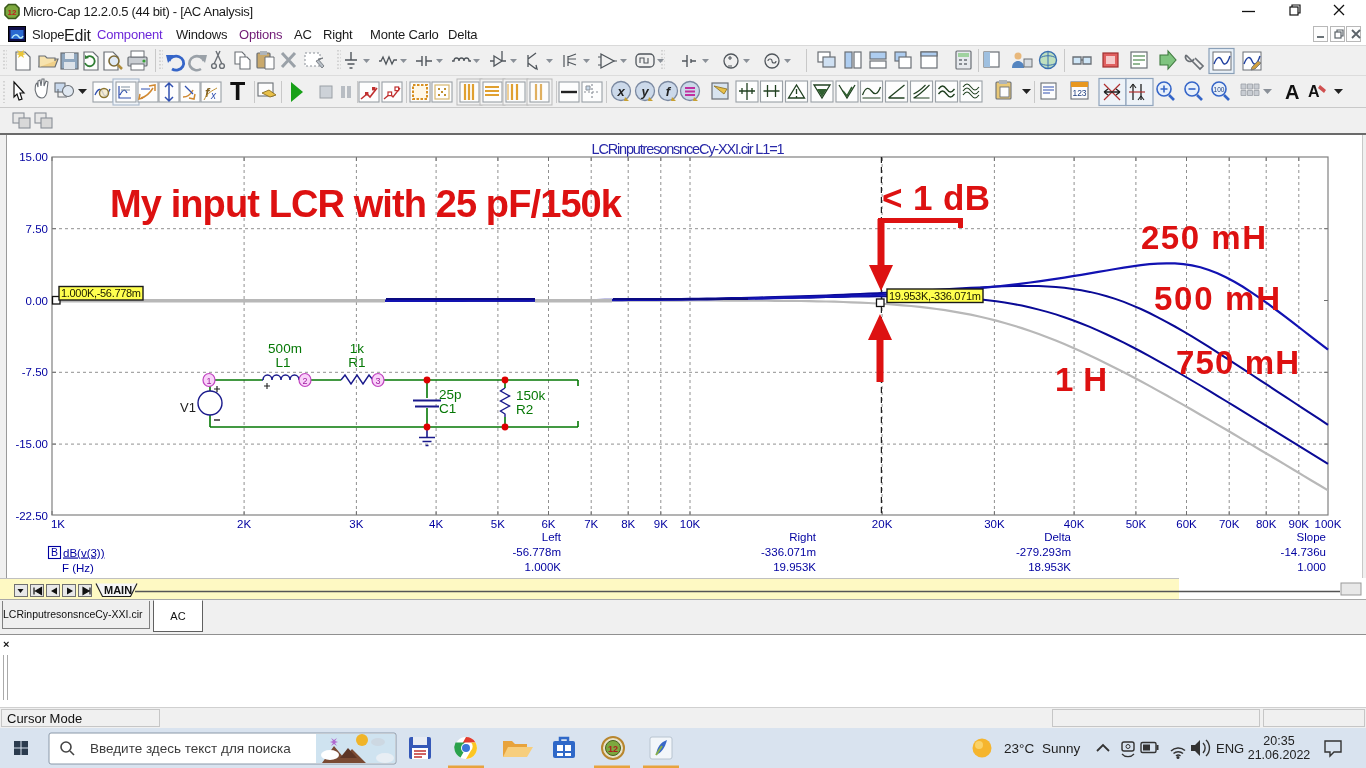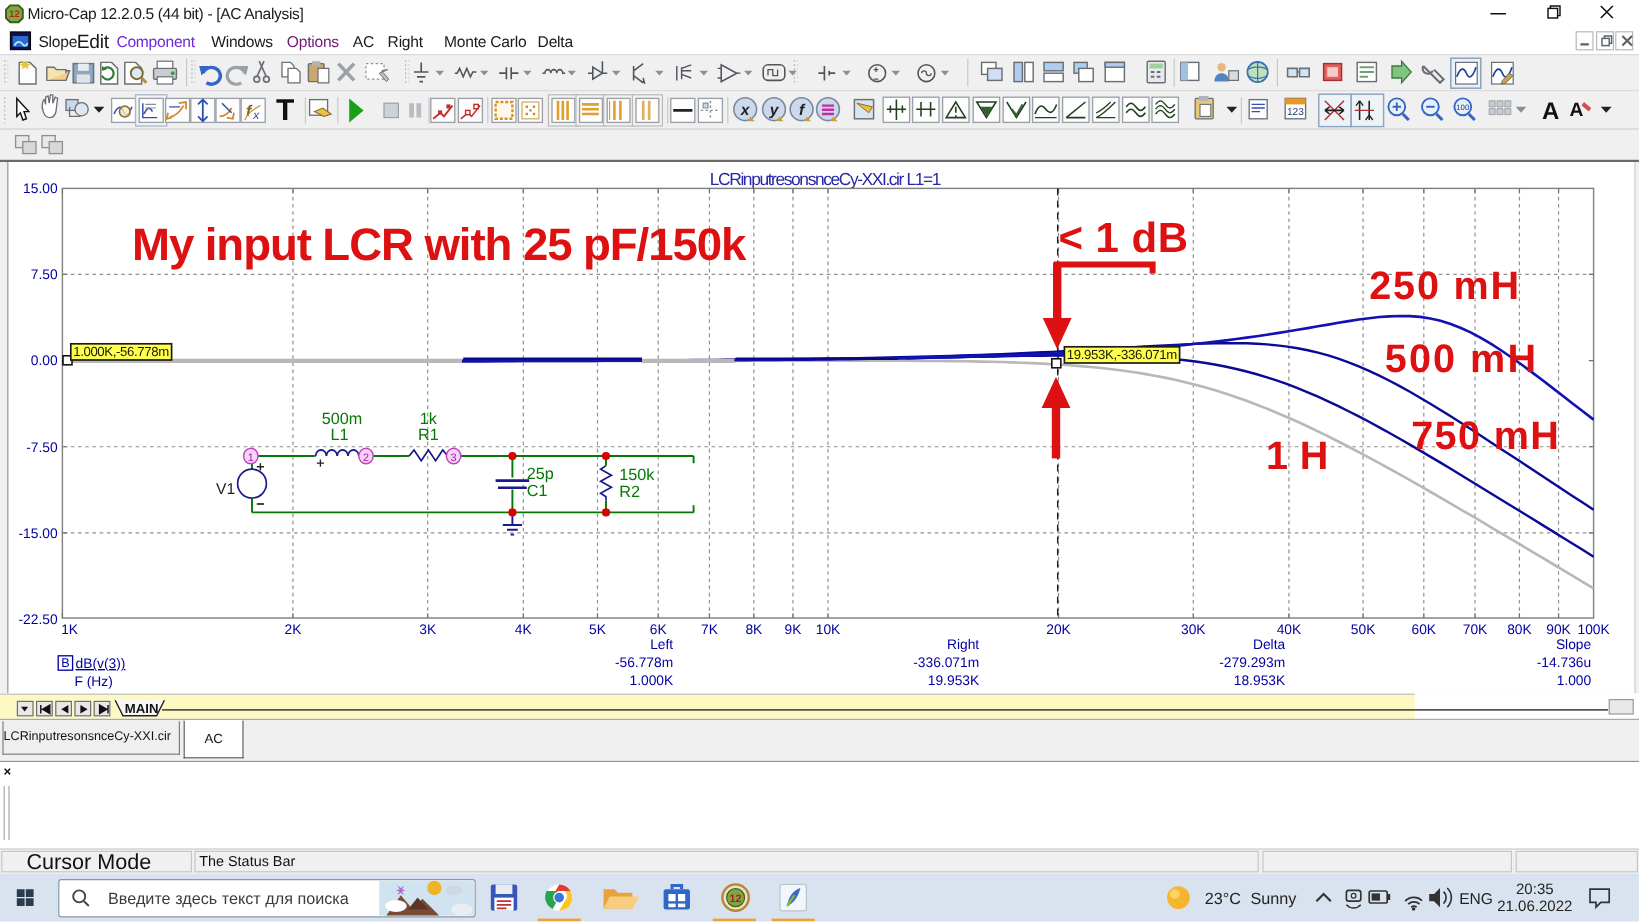--- a/index.html
+++ b/index.html
@@ -422,22 +422,21 @@
   </div>
 <div style="position:absolute;left:0;top:599px;width:1366px;height:35px;background:#f0f0f0;border-top:1px solid #a8a8a8">
     <div style="position:absolute;left:2px;top:1px;width:148px;height:28px;background:#efefef;border:1px solid #808080;border-top:none;font-size:10.5px;color:#111;text-align:left;line-height:26px;white-space:nowrap;overflow:hidden">LCRinputresonsnceCy-XXI.cir</div>
     <div style="position:absolute;left:153px;top:0px;width:50px;height:32px;background:#fff;border:1px solid #606060;border-top:1px solid #fff;font-size:11px;color:#111;text-align:center;line-height:30px">AC Analysis</div>
   </div>
 <div style="position:absolute;left:0;top:634px;width:1366px;height:73px;background:#fff;border-top:1px solid #909090">
     <div style="position:absolute;left:3px;top:3px;font-size:11px;font-weight:bold;color:#111">×</div>
     <div style="position:absolute;left:3px;top:20px;width:5px;height:45px;border-left:1px solid #aaa;border-right:1px solid #aaa"></div>
   </div>
 <div style="position:absolute;left:0;top:707px;width:1366px;height:21px;background:#f0f0f0;border-top:1px solid #d0d0d0">
-    <div style="position:absolute;left:1px;top:1px;width:159px;height:18px;border:1px solid #c6c6c6;font-size:18px;color:#111;padding-left:20px;line-height:17px;white-space:nowrap">Cursor Mode</div>
-    <div style="position:absolute;left:162px;top:1px;width:887px;height:18px;border:1px solid #c6c6c6;font-size:12px;color:#111;padding-left:3px;line-height:17px;white-space:nowrap">The Status Bar</div>
+    <div style="position:absolute;left:1px;top:1px;width:159px;height:18px;border:1px solid #c6c6c6;font-size:13px;color:#111;padding-left:5px;line-height:17px;white-space:nowrap">Cursor Mode</div>
     <div style="position:absolute;left:1052px;top:1px;width:208px;height:18px;border:1px solid #c6c6c6;font-size:12px;color:#111;padding-left:3px;line-height:17px;white-space:nowrap"></div>
     <div style="position:absolute;left:1263px;top:1px;width:102px;height:18px;border:1px solid #c6c6c6;font-size:12px;color:#111;padding-left:3px;line-height:17px;white-space:nowrap"></div>
   </div>
 <div style="position:absolute;left:0;top:728px;width:1366px;height:52px;background:#d9e3ef">
     <svg width="1366" height="40" viewBox="0 0 1366 40" style="position:absolute;left:0;top:0" xmlns="http://www.w3.org/2000/svg">
       <path d="M14 13h6.5v6.5H14z M21.5 13H28v6.5h-6.5z M14 20.5h6.5V27H14z M21.5 20.5H28V27h-6.5z" fill="#2b3b4e"></path>
       <rect x="49" y="5" width="347" height="31" rx="2" fill="#ffffff" stroke="#8a98a8" stroke-width="1"></rect>
       <circle cx="66" cy="19" r="5" fill="none" stroke="#444" stroke-width="1.6"></circle>
       <line x1="70" y1="23" x2="74" y2="27" stroke="#444" stroke-width="1.6"></line>
       <text x="90" y="25" font-size="13.5" fill="#3c3c3c" font-family="Liberation Sans">Введите здесь текст для поиска</text>

